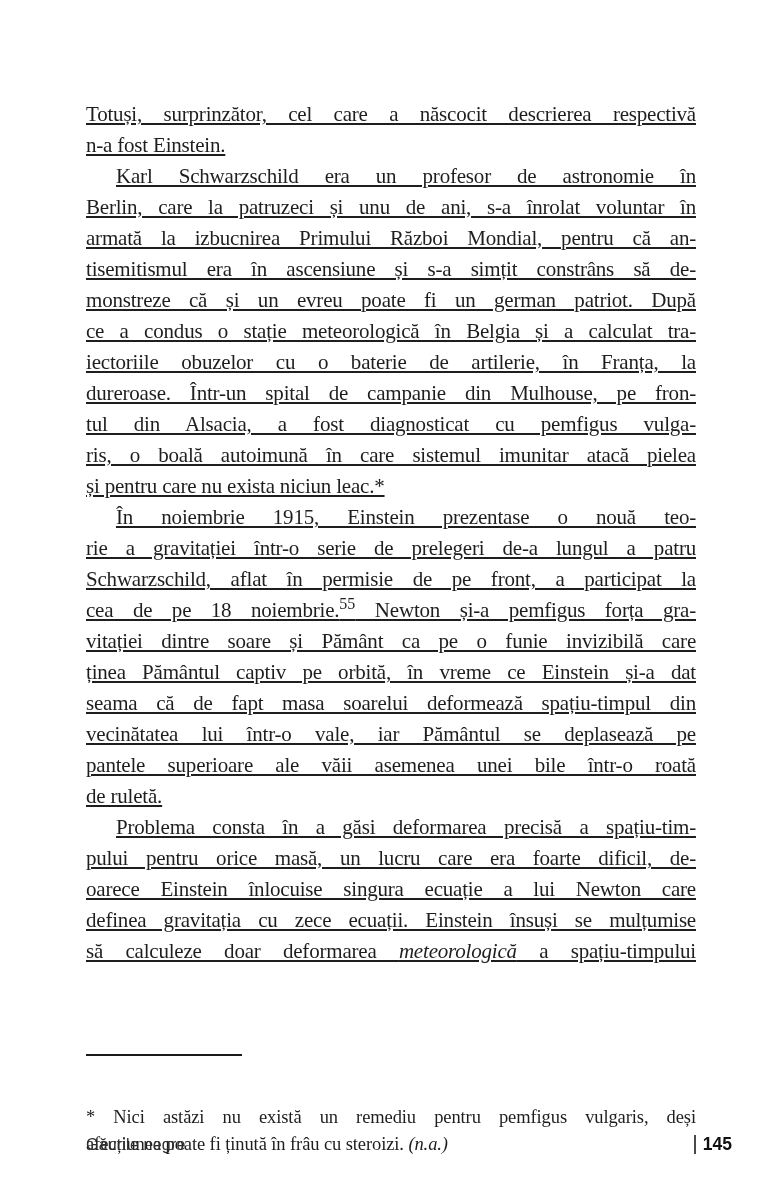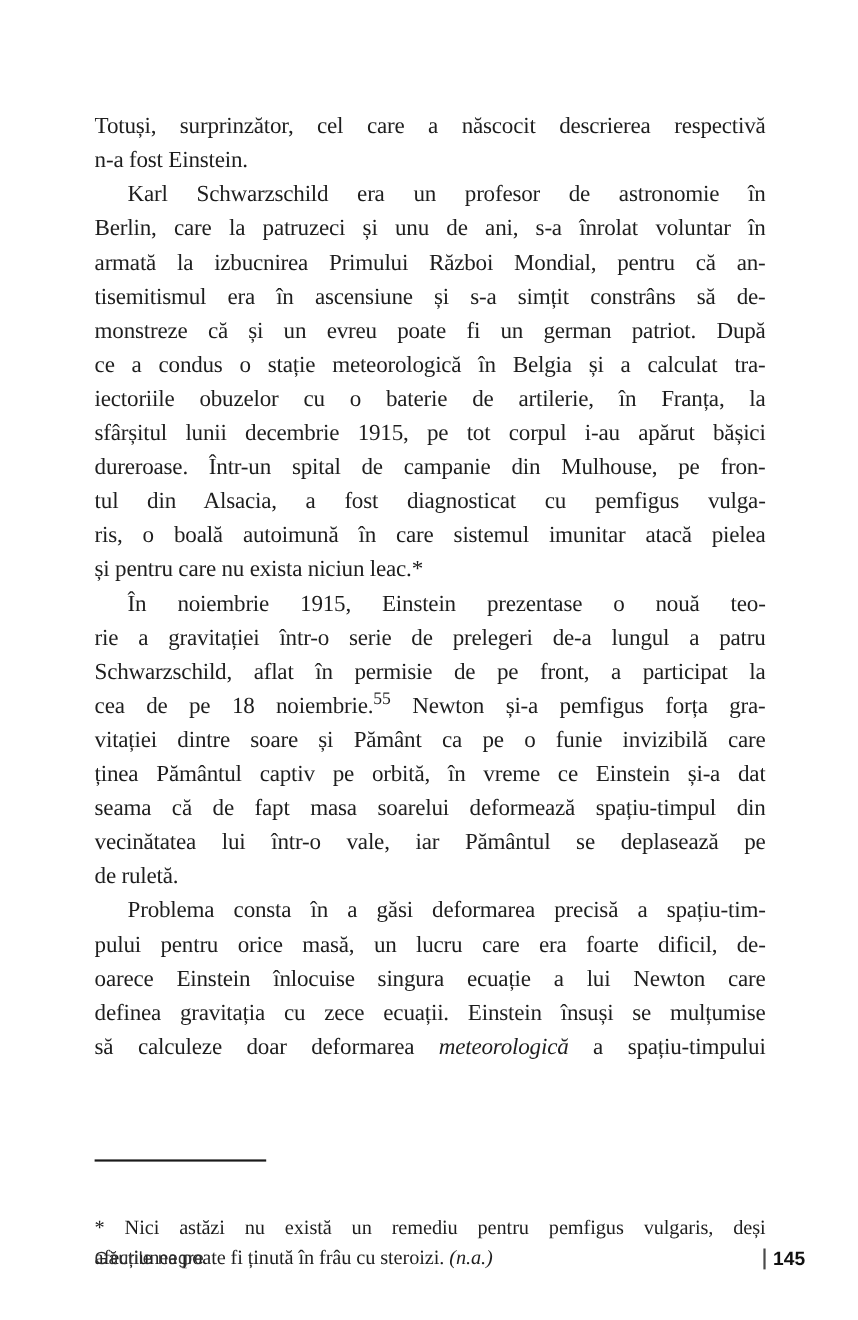--- a/index.html
+++ b/index.html
@@ -19,20 +19,21 @@
     width: 610px;
     font-size: 21px;
     line-height: 31px;
     letter-spacing: -0.2px;
   }
   .bline {
     height: 31px;
     overflow: hidden;
     text-align: left;
     white-space: normal;
+    text-decoration: underline;
   }
   .bline.j {
     text-align: justify;
     text-align-last: justify;
   }
   .bline.j::after {
     content: "";
     display: inline-block;
     width: 100%;
     height: 0;
@@ -116,33 +117,33 @@
   <div class="text-block" id="body-lines">
       <div class="bline j"><span>Totuși, surprinzător, cel care a născocit descrierea respectivă</span></div>
       <div class="bline"><span>n-a fost Einstein.</span></div>
       <div class="bline j indent"><span>Karl Schwarzschild era un profesor de astronomie în</span></div>
       <div class="bline j"><span>Berlin, care la patruzeci și unu de ani, s-a înrolat voluntar în</span></div>
       <div class="bline j"><span>armată la izbucnirea Primului Război Mondial, pentru că an-</span></div>
       <div class="bline j"><span>tisemitismul era în ascensiune și s-a simțit constrâns să de-</span></div>
       <div class="bline j"><span>monstreze că și un evreu poate fi un german patriot. După</span></div>
       <div class="bline j"><span>ce a condus o stație meteorologică în Belgia și a calculat tra-</span></div>
       <div class="bline j"><span>iectoriile obuzelor cu o baterie de artilerie, în Franța, la</span></div>
-      <div class="bline j"><span>sfârșitul lunii decembrie 1915, pe tot corpul i-au apărut bășici</span></div>
       <div class="bline j"><span>dureroase. Într-un spital de campanie din Mulhouse, pe fron-</span></div>
       <div class="bline j"><span>tul din Alsacia, a fost diagnosticat cu pemfigus vulga-</span></div>
       <div class="bline j"><span>ris, o boală autoimună în care sistemul imunitar atacă pielea</span></div>
       <div class="bline"><span>și pentru care nu exista niciun leac.*</span></div>
       <div class="bline j indent"><span>În noiembrie 1915, Einstein prezentase o nouă teo-</span></div>
       <div class="bline j"><span>rie a gravitației într-o serie de prelegeri de-a lungul a patru</span></div>
       <div class="bline j"><span>Schwarzschild, aflat în permisie de pe front, a participat la</span></div>
       <div class="bline j"><span>cea de pe 18 noiembrie.</span><sup>55</sup><span> Newton și-a pemfigus forța gra-</span></div>
       <div class="bline j"><span>vitației dintre soare și Pământ ca pe o funie invizibilă care</span></div>
       <div class="bline j"><span>ținea Pământul captiv pe orbită, în vreme ce Einstein și-a dat</span></div>
       <div class="bline j"><span>seama că de fapt masa soarelui deformează spațiu-timpul din</span></div>
       <div class="bline j"><span>vecinătatea lui într-o vale, iar Pământul se deplasează pe</span></div>
+      <div class="bline j"><span>pantele superioare ale văii asemenea unei bile într-o roată</span></div>
       <div class="bline"><span>de ruletă.</span></div>
       <div class="bline j indent"><span>Problema consta în a găsi deformarea precisă a spațiu-tim-</span></div>
       <div class="bline j"><span>pului pentru orice masă, un lucru care era foarte dificil, de-</span></div>
       <div class="bline j"><span>oarece Einstein înlocuise singura ecuație a lui Newton care</span></div>
       <div class="bline j"><span>definea gravitația cu zece ecuații. Einstein însuși se mulțumise</span></div>
       <div class="bline j"><span>să calculeze doar deformarea </span><em>meteorologică</em><span> a spațiu-timpului</span></div>
     </div>
 
   <div class="footnote">
     <div class="fn-rule"></div>

